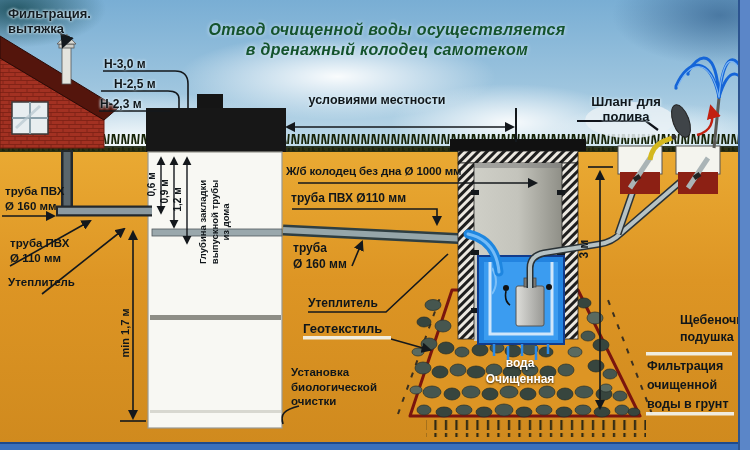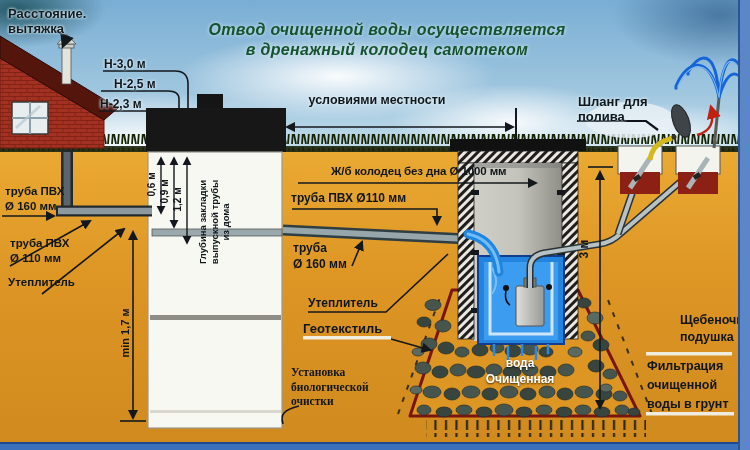--- a/index.html
+++ b/index.html
@@ -18,27 +18,27 @@
   .strip-bottom{position:absolute;left:0;top:442px;width:750px;height:8px;background:#3a70bc;border-top:2px solid #1e4a8c;z-index:8;}
   .strip-right{position:absolute;left:738px;top:0;width:12px;height:450px;background:#5b86c8;border-left:2px solid #2c5490;z-index:8;}
   svg.diagram{position:absolute;left:0;top:0;z-index:2;}
   .lbl{position:absolute;z-index:5;font-weight:bold;color:#10161a;white-space:nowrap;line-height:1.2;}
   .halo{text-shadow:0 0 3px #d8ecf6,0 0 3px #d8ecf6;}
   .title{left:172px;top:20px;width:430px;text-align:center;font-style:italic;font-size:16px;line-height:20px;color:#14532d;letter-spacing:.3px;text-shadow:0 0 4px rgba(225,240,248,.9);}
   .vent{left:8px;top:6px;font-size:13px;line-height:15px;color:#141c22;}
   .hlabel{font-size:12px;}
   .h1{left:104px;top:57px;} .h2{left:102px;top:77px;padding-left:12px;} .h3{left:100px;top:97px;}
   .dist{left:277px;top:93px;width:200px;text-align:center;font-size:12.5px;line-height:14px;}
-  .hose{left:578px;top:94px;width:96px;font-size:13px;line-height:15px;}
-  .welllbl{left:286px;top:165px;font-size:11.5px;letter-spacing:-.1px;margin-left:45px;}
+  .hose{left:578px;top:94px;width:96px;text-align:center;font-size:13px;line-height:15px;}
+  .welllbl{left:286px;top:165px;font-size:11.5px;letter-spacing:-.1px;}
   .p110{left:291px;top:191px;font-size:12px;}
   .p160b{left:293px;top:240px;font-size:12px;line-height:16px;}
   .insul2{left:308px;top:296px;font-size:12px;}
   .geo{left:303px;top:321px;font-size:13px;}
-  .bio{left:291px;top:365px;font-size:11.5px;line-height:14.5px;font-family:Liberation Serif, serif;}
+  .bio{left:291px;top:365px;font-size:11.5px;line-height:14.5px;}
   .cleanw{left:477px;top:355px;width:86px;text-align:center;font-size:12px;line-height:16px;color:#fff;text-shadow:0 1px 2px rgba(0,0,0,.75);}
   .gravel{left:680px;top:312px;font-size:12.5px;line-height:17px;}
   .filtr{left:647px;top:357px;font-size:12.5px;line-height:19px;}
   .lp160{left:5px;top:184px;font-size:11.5px;line-height:15px;}
   .lp110{left:10px;top:236px;font-size:11.5px;line-height:15px;}
   .linsul{left:8px;top:276px;font-size:11.5px;}
   .rot{transform:rotate(-90deg);transform-origin:0 0;text-align:center;}
   .capt{left:197px;top:288px;width:132px;font-size:9.5px;line-height:11.5px;}
   .d1{left:146px;top:213px;width:57px;font-size:10px;}
   .d2{left:159px;top:227px;width:71px;font-size:10px;}
@@ -293,21 +293,21 @@
       <rect x="646" y="412" width="88" height="3.5"></rect>
     </g>
   </svg>
 
   <div class="lbl title">
     <div>Отвод очищенной воды осуществляется</div>
     <div>в дренажный колодец самотеком</div>
   </div>
 
   <div class="lbl vent halo">
-    <div>Расстояние.</div>
+    <div>Фильтрация.</div>
     <div>вытяжка</div>
   </div>
 
   <div class="lbl hlabel h1 halo">Н-3,0 м</div>
   <div class="lbl hlabel h2 halo">Н-2,5 м</div>
   <div class="lbl hlabel h3 halo">Н-2,3 м</div>
 
   <div class="lbl dist halo">
     <div>условиями местности</div>
   </div>

